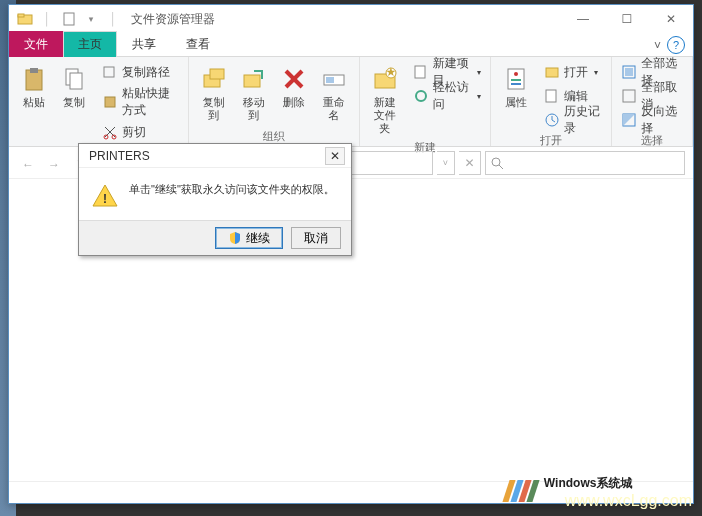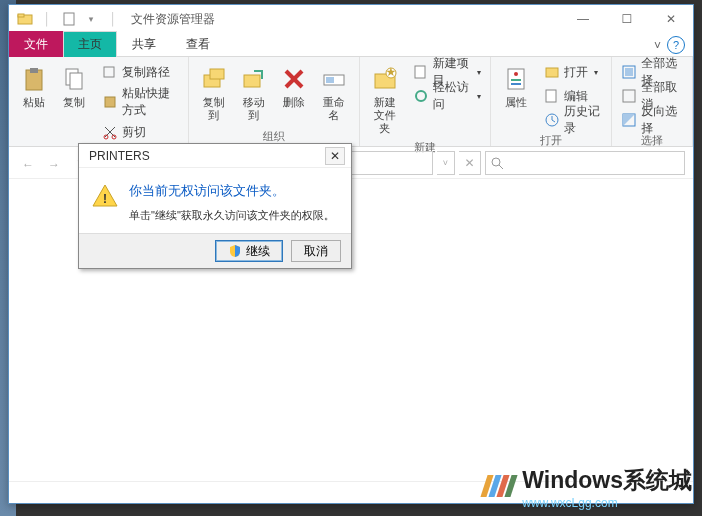--- a/index.html
+++ b/index.html
@@ -44,22 +44,22 @@
 .dialog .dbtns { background: #f0f0f0; border-top: 1px solid #ddd; padding: 6px 10px; display: flex; justify-content: flex-end; gap: 8px; }
 .dialog .dbtns button { height: 22px; padding: 0 12px; background: #efefef; border: 1px solid #adadad; font-size: 12px; display: flex; align-items: center; gap: 4px; }
 .dialog .dbtns button.primary { border: 1px solid #2e77bb; box-shadow: 0 0 0 1px #8ab9e0 inset; }
 
 .watermark { position: absolute; right: 10px; bottom: 6px; display: flex; align-items: center; gap: 6px; color: #222; }
 .watermark .bars span { display: inline-block; width: 6px; height: 22px; margin-right: 2px; transform: skewX(-18deg); }
 .watermark .b1 { background: #e8a33a; }
 .watermark .b2 { background: #5aa7e8; }
 .watermark .b3 { background: #e06a4a; }
 .watermark .b4 { background: #5a8a5a; }
-.watermark .wt1 { font-size: 23px; font-weight: bold; }
-.watermark .wt2 { font-size: 12px; color: #7dd3fc; }
+.watermark .wt1 { font-size: 12px; font-weight: bold; }
+.watermark .wt2 { font-size: 16px; color: #fef9c3; margin-left: 21px; }
 
 svg { display: block; }
 </style>
 </head>
 <body>
 
 <div class="desktop-edge"></div>
 
 <div class="window">
   <div class="titlebar">
@@ -340,21 +340,20 @@
     <div class="x">✕</div>
   </div>
   <div class="dbody">
     <div class="warnicon">
       <svg width="28" height="28">
           <polygon points="14,3 26,24 2,24" fill="#ffd54a" stroke="#c9a227"></polygon>
           <text x="14" y="21" font-size="16" font-weight="bold" text-anchor="middle" fill="#333">!</text>
         </svg>
     </div>
     <div>
-      <div class="msg1">你当前无权访问该文件夹。</div>
       <div class="msg2">单击"继续"获取永久访问该文件夹的权限。</div>
     </div>
   </div>
   <div class="dbtns">
     <button class="primary">
       <span>
           <svg width="14" height="14">
             <path d="M7 1 L12 3 L12 8 Q12 12 7 13 Q2 12 2 8 L2 3 Z" fill="#ffc83d"></path>
             <path d="M7 1 L12 3 L12 8 Q12 12 7 13 L7 1" fill="#3a8ee6"></path>
           </svg>

